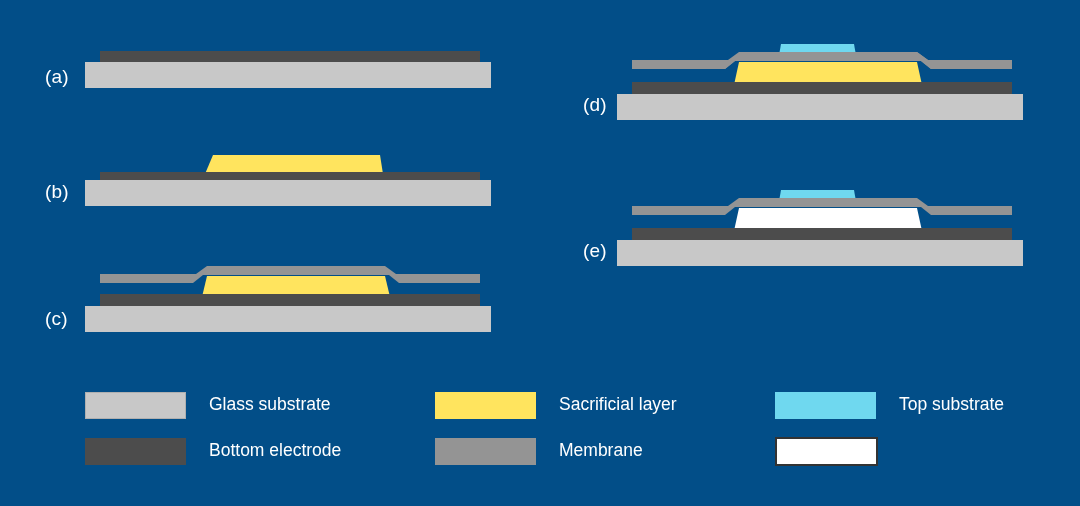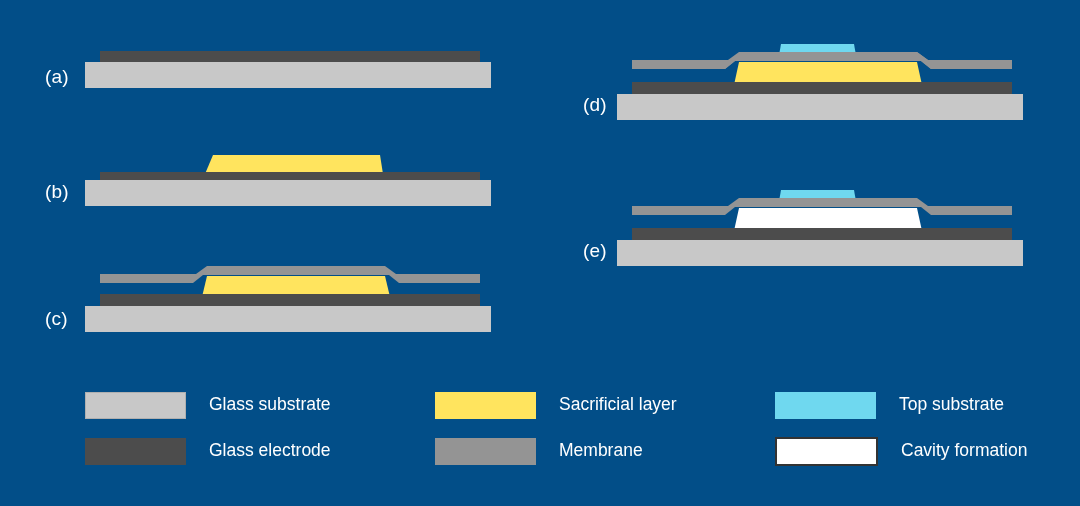--- a/index.html
+++ b/index.html
@@ -119,21 +119,21 @@
 
   <div class="legend">
 
     <div class="legend-col" style="left:85px;">
       <div class="legend-row r0">
         <div class="swatch" style="background:#c8c8c8; border:1px solid #b0b0b0;"></div>
         <div class="legend-text">Glass substrate</div>
       </div>
       <div class="legend-row r1">
         <div class="swatch" style="background:#4c4c4c; border:1px solid #4c4c4c;"></div>
-        <div class="legend-text">Glass electrode</div>
+        <div class="legend-text">Bottom electrode</div>
       </div>
     </div>
 
     <div class="legend-col" style="left:435px;">
       <div class="legend-row r0">
         <div class="swatch" style="background:#ffe45e; border:1px solid #ffe45e;"></div>
         <div class="legend-text">Sacrificial layer</div>
       </div>
       <div class="legend-row r1">
         <div class="swatch" style="background:#949494; border:1px solid #949494;"></div>
@@ -141,19 +141,18 @@
       </div>
     </div>
 
     <div class="legend-col" style="left:775px;">
       <div class="legend-row r0">
         <div class="swatch" style="background:#6fd8ef; border:1px solid #6fd8ef;"></div>
         <div class="legend-text">Top substrate</div>
       </div>
       <div class="legend-row r1">
         <div class="swatch" style="background:#ffffff; border:2px solid #333333;"></div>
-        <div class="legend-text">Cavity formation</div>
       </div>
     </div>
 
   </div>
 
 </div>
 
 </body></html>

